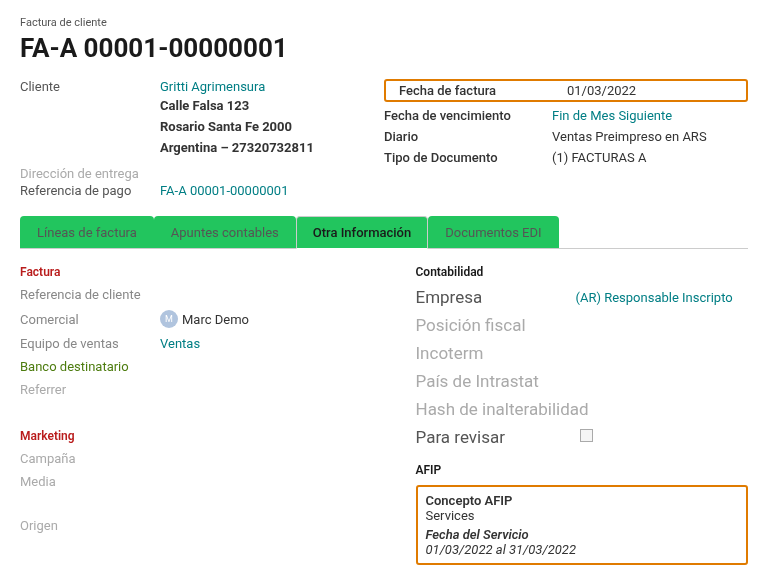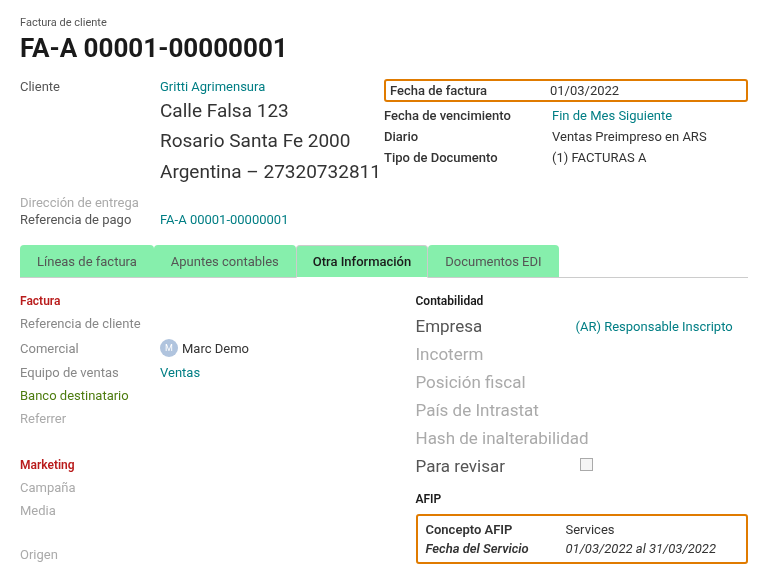--- a/index.html
+++ b/index.html
@@ -53,21 +53,22 @@
       color: #1a1a1a;
       font-size: 13px;
     }
     .field-value.link {
       color: #017e84;
     }
     .client-address {
       margin-left: 140px;
       color: #333;
       line-height: 1.6;
-      font-size: 19px;
+      font-size: 13px;
+      font-weight: bold;
     }
     .right-field-row {
       display: flex;
       align-items: center;
       gap: 8px;
       font-size: 13px;
     }
     .right-field-label {
       color: #333;
       font-weight: 500;
@@ -75,41 +76,42 @@
     }
     .right-field-value {
       color: #333;
     }
     .right-field-value.blue {
       color: #017e84;
     }
     .fecha-factura-box {
       border: 2px solid #e07b00;
       border-radius: 3px;
-      padding: 2px 4px;
+      padding: 2px 13px;
       display: inline-flex;
       align-items: flex-start;
+      gap: 8px;
     }
     .fecha-factura-box .right-field-label {
       font-weight: 500;
     }
     .tabs-bar {
       display: flex;
       border-bottom: 1px solid #ccc;
       margin-bottom: 16px;
       margin-top: 16px;
     }
     .tab {
       padding: 8px 16px;
       font-size: 13px;
       cursor: pointer;
       border: 1px solid transparent;
       border-bottom: none;
       color: #555;
-      background: #86efac;
+      background: #22c55e;
       border-radius: 4px 4px 0 0;
     }
     .tab.active {
       border-color: #ccc;
       border-bottom: 1px solid #fff;
       color: #1a1a1a;
       font-weight: 500;
       margin-bottom: -1px;
     }
     .content-area {
@@ -198,20 +200,21 @@
     }
     .afip-box {
       border: 2px solid #e07b00;
       border-radius: 3px;
       padding: 6px 8px;
     }
     .afip-row {
       display: flex;
       align-items: flex-start;
       margin-bottom: 4px;
+      flex-direction: column;
     }
     .afip-row:last-child {
       margin-bottom: 0;
       font-style: italic;
     }
     .afip-label {
       font-weight: 600;
       font-size: 13px;
       min-width: 140px;
       color: #333;
@@ -330,26 +333,26 @@
 
     <div class="right-content">
       <div class="right-section-title">Contabilidad</div>
 
       <div class="right-content-field-row">
         <span class="right-content-label">Empresa</span>
         <span class="right-content-value link">(AR) Responsable Inscripto</span>
       </div>
 
       <div class="right-content-field-row">
+        <span class="right-content-label faded">Posición fiscal</span>
+        <span class="right-content-value"></span>
+      </div>
+
+      <div class="right-content-field-row">
         <span class="right-content-label faded">Incoterm</span>
-        <span class="right-content-value"></span>
-      </div>
-
-      <div class="right-content-field-row">
-        <span class="right-content-label faded">Posición fiscal</span>
         <span class="right-content-value"></span>
       </div>
 
       <div class="right-content-field-row">
         <span class="right-content-label faded">País de Intrastat</span>
         <span class="right-content-value"></span>
       </div>
 
       <div class="right-content-field-row">
         <span class="right-content-label faded">Hash de inalterabilidad</span>

